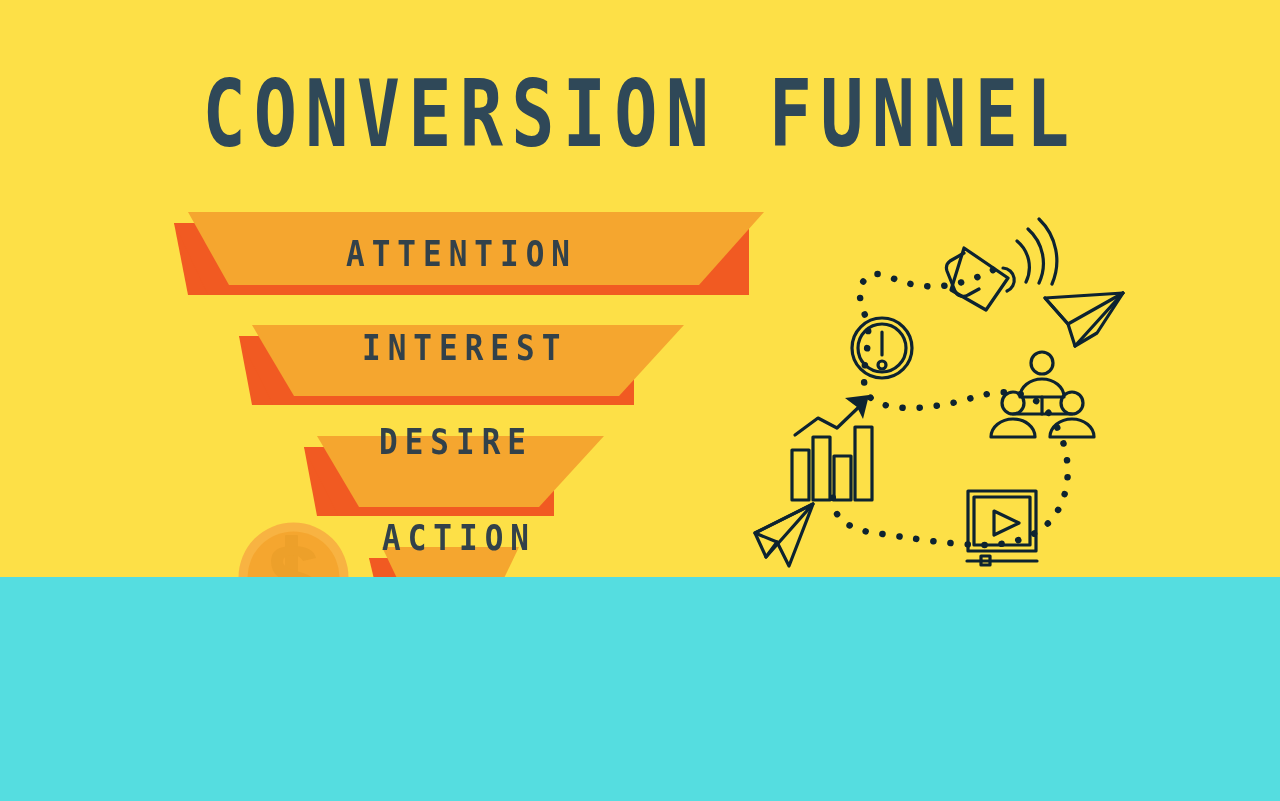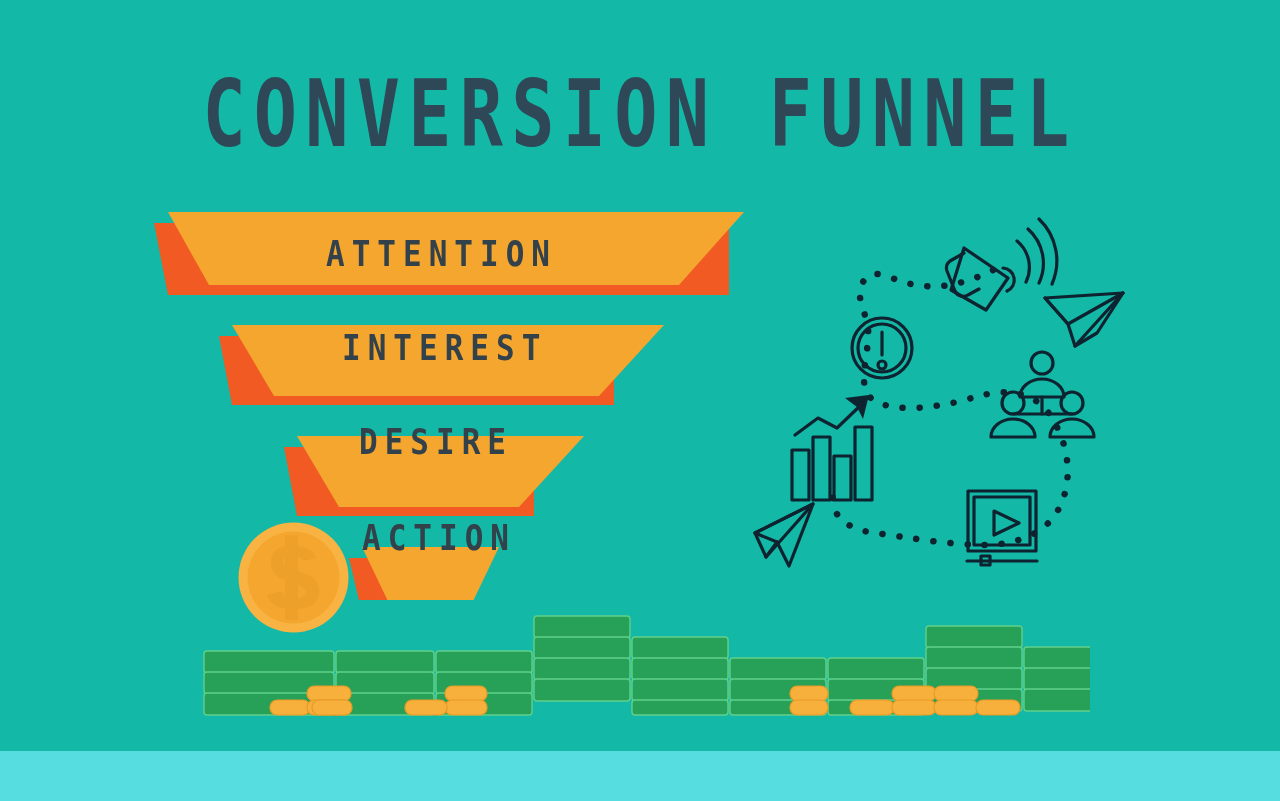--- a/index.html
+++ b/index.html
@@ -7,22 +7,22 @@
     margin: 0;
     padding: 0;
     background: #55dde0;
   }
   body {
     font-family: "Liberation Sans", sans-serif;
   }
   #stage {
     position: relative;
     width: 1280px;
-    height: 751px;
-    background: #14b8a6;
+    height: 577px;
+    background: #fde047;
     overflow: hidden;
   }
 
   
   #page-title {
     position: absolute;
     left: 0;
     top: 68px;
     width: 1280px;
     text-align: center;
@@ -34,21 +34,21 @@
     transform: scaleY(1.18) scaleX(0.92);
     transform-origin: center top;
     white-space: pre;
     line-height: 1;
     user-select: none;
   }
 
   
   #funnel {
     position: absolute;
-    left: 144px;
+    left: 164px;
     top: 200px;
     width: 620px;
     height: 400px;
     text-align: center;
   }
   .funnel-layer {
     position: absolute;
     left: 0;
     top: 0;
     width: 100%;

